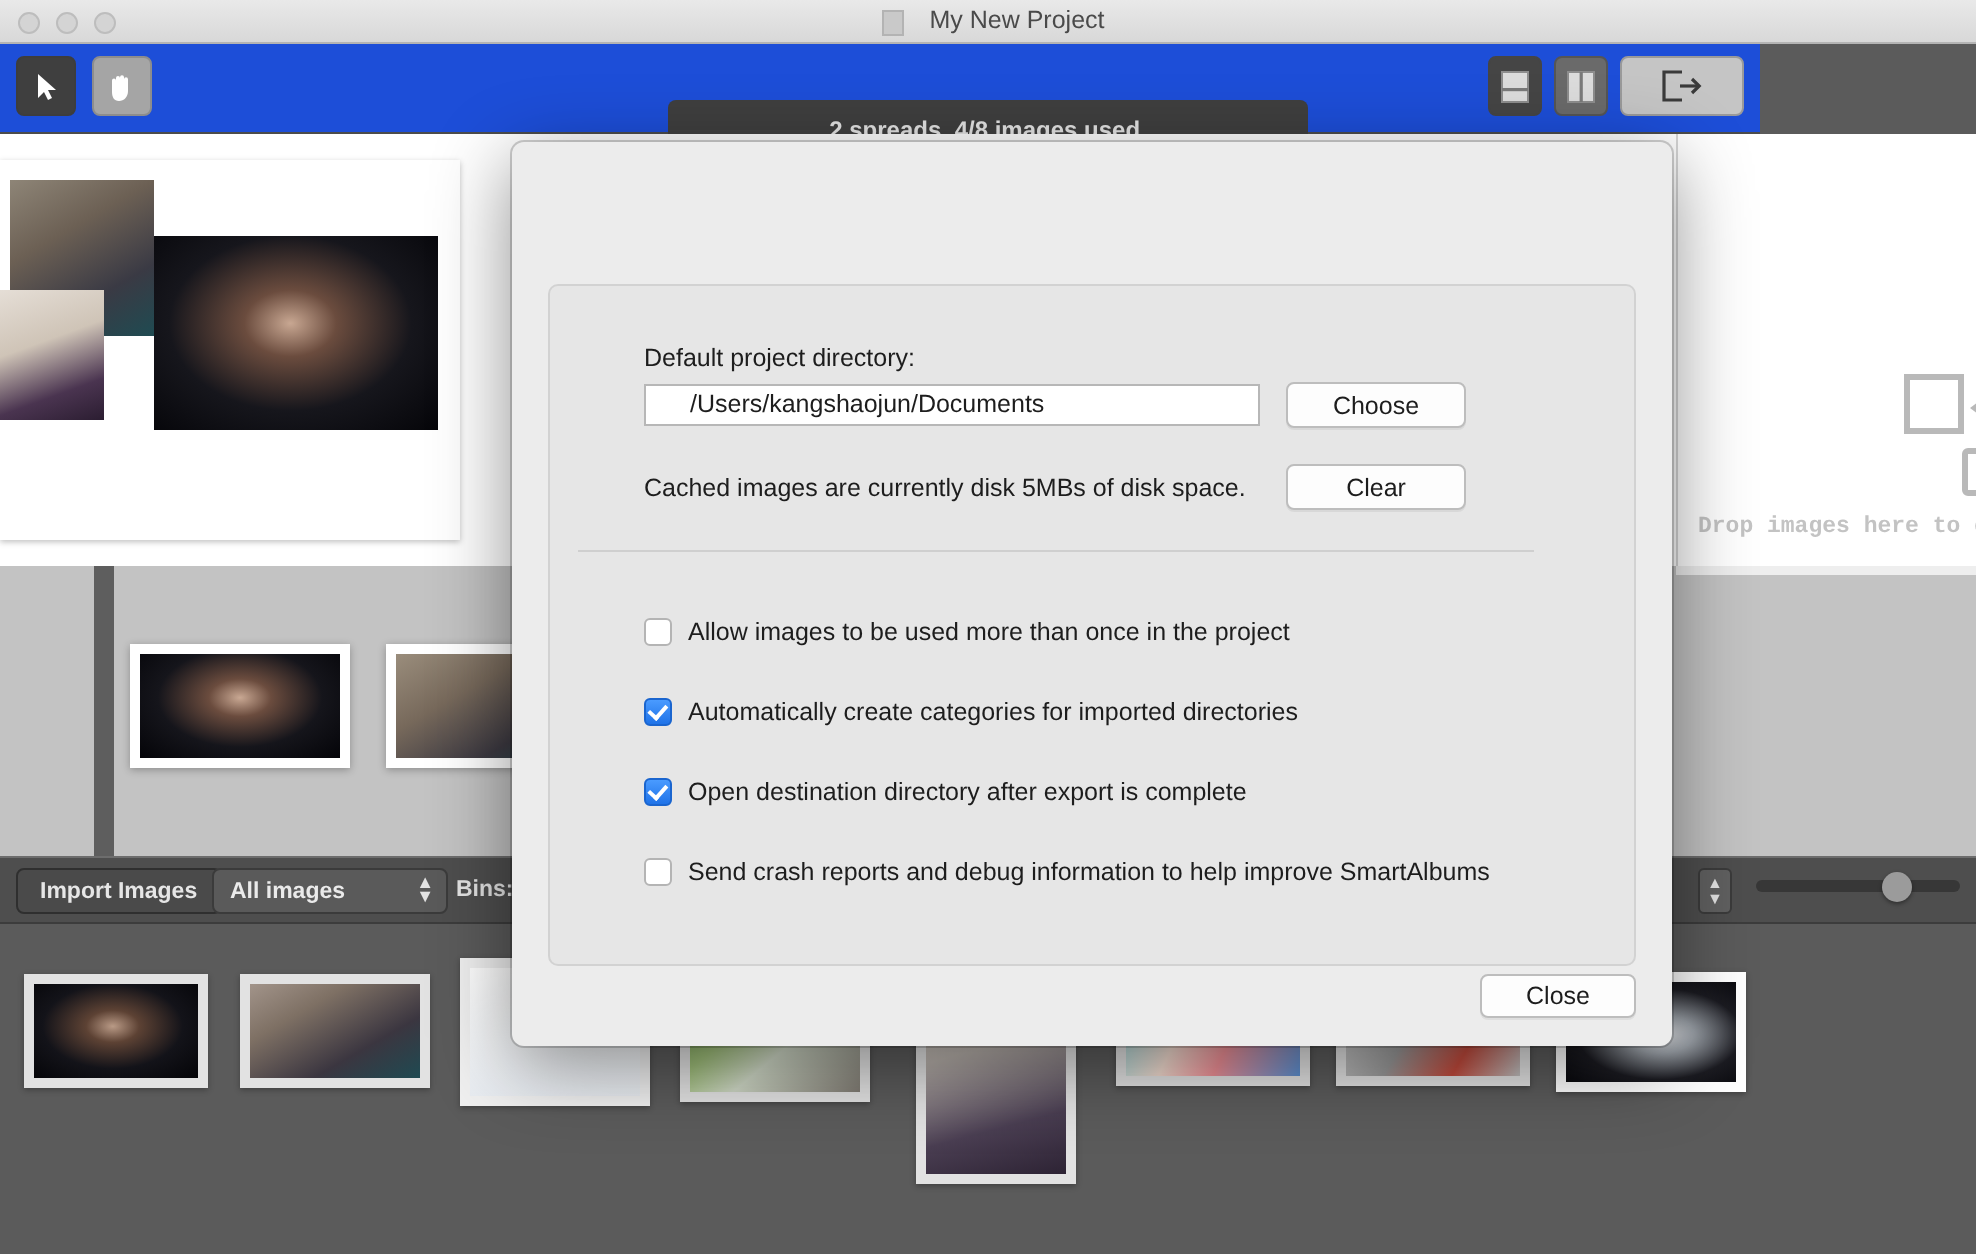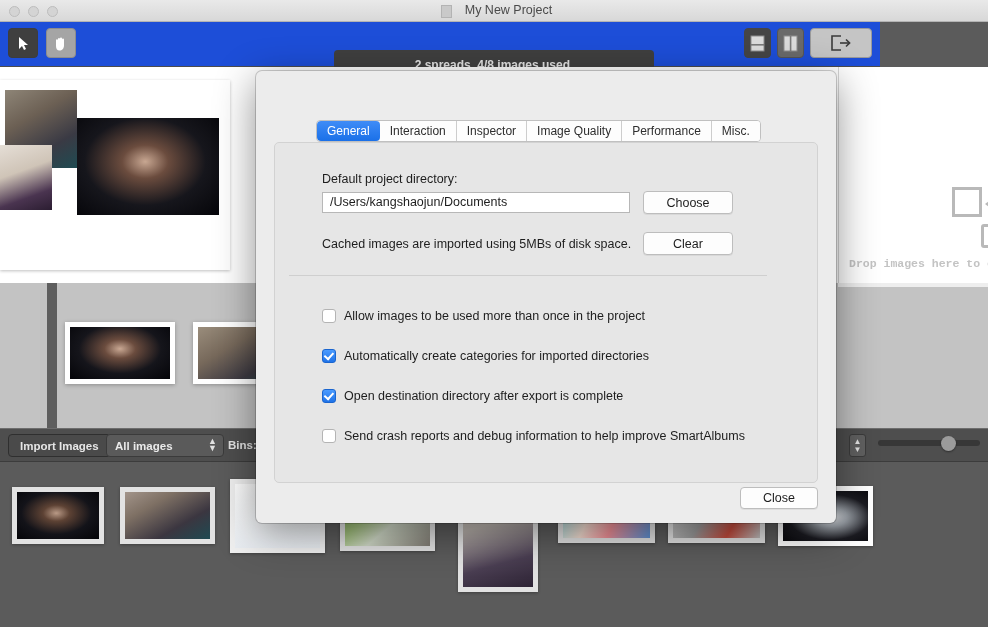--- a/index.html
+++ b/index.html
@@ -363,21 +363,21 @@
     position: absolute; left: 66px; top: 101px;
     font-size: 12.5px; color: #1d1d1d;
   }
   .text-input {
     position: absolute; left: 66px; top: 121px;
     width: 308px; height: 21px;
     background: #ffffff;
     border: 1px solid #b7b7b7;
     box-sizing: border-box;
     font-size: 12.5px; color: #1d1d1d;
-    padding: 0 7px;
+    padding: 0 22px;
     line-height: 19px;
     white-space: nowrap; overflow: hidden;
   }
   .pill-btn {
     position: absolute;
     background: #fdfdfd;
     border: 1px solid #bdbdbd;
     border-radius: 4px;
     box-sizing: border-box;
     font-size: 12.5px;
@@ -562,34 +562,26 @@
     <div class="film-thumb" style="left:668px; top:24px; width:97px; height:57px;
                 background-image:linear-gradient(120deg,#d8d8d8 0%,#9a9a9a 40%,#c24a3c 70%,#bdbdbd 100%);"></div>
     <div class="film-thumb" style="left:778px; top:24px; width:95px; height:60px; border-color:#ffffff;
                 background-image:radial-gradient(ellipse at 55% 52%, #e7e9ec 0%, #9ba1a8 26%, #1b1b21 62%, #07070b 100%);"></div>
   </div>
 
   <div class="prefs">
 
     <div class="prefs-body"></div>
 
-    <div class="tabs">
-      <div class="tab active">General</div>
-      <div class="tab">Interaction</div>
-      <div class="tab">Inspector</div>
-      <div class="tab">Image Quality</div>
-      <div class="tab">Performance</div>
-      <div class="tab">Misc.</div>
-    </div>
 
     <div class="field-label">Default project directory:</div>
     <div class="text-input">/Users/kangshaojun/Documents</div>
     <div class="pill-btn btn-choose">Choose</div>
 
-    <div class="cache-text">Cached images are imported using 5MBs of disk space.</div>
+    <div class="cache-text">Cached images are currently disk 5MBs of disk space.</div>
     <div class="pill-btn btn-clear">Clear</div>
 
     <div class="hr"></div>
 
     <div class="checks">
       <div class="check-row">
         <span class="cbox off"></span>
         <span class="check-label">Allow images to be used more than once in the project</span>
       </div>
       <div class="check-row">

